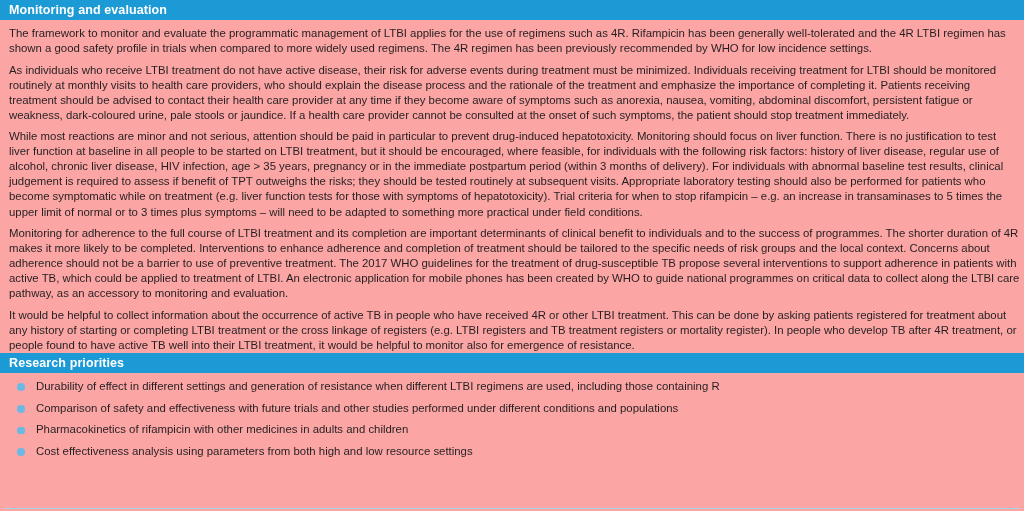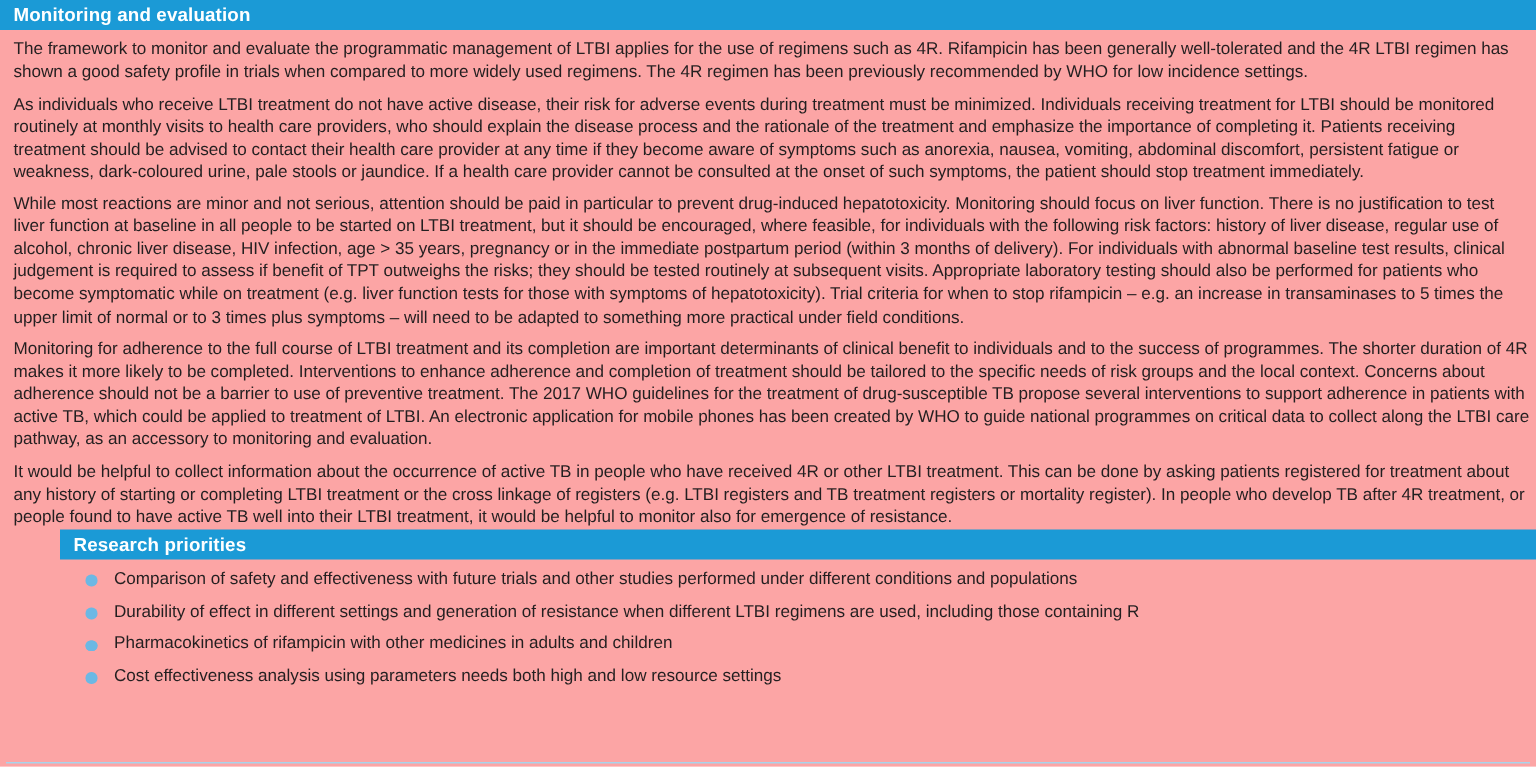--- a/index.html
+++ b/index.html
@@ -84,21 +84,20 @@
   .bottom-rule {
     position: absolute;
     left: 4px;
     right: 4px;
     bottom: 2px;
     height: 1.4px;
     background: #a8d4ec;
   }
   .research-wrap {
     position: relative;
-    padding-left: 40px;
   }
 </style>
 </head>
 <body>
 
 <div class="page">
 
   <div class="section-header">Monitoring and evaluation</div>
 
   <div class="body-block">
@@ -108,35 +107,35 @@
     <p class="para">Monitoring for adherence to the full course of LTBI treatment and its completion are important determinants of clinical benefit to individuals and to the success of programmes. The shorter duration of 4R makes it more likely to be completed. Interventions to enhance adherence and completion of treatment should be tailored to the specific needs of risk groups and the local context. Concerns about adherence should not be a barrier to use of preventive treatment. The 2017 WHO guidelines for the treatment of drug-susceptible TB propose several interventions to support adherence in patients with active TB, which could be applied to treatment of LTBI. An electronic application for mobile phones has been created by WHO to guide national programmes on critical data to collect along the LTBI care pathway, as an accessory to monitoring and evaluation.</p>
     <p class="para">It would be helpful to collect information about the occurrence of active TB in people who have received 4R or other LTBI treatment. This can be done by asking patients registered for treatment about any history of starting or completing LTBI treatment or the cross linkage of registers (e.g. LTBI registers and TB treatment registers or mortality register). In people who develop TB after 4R treatment, or people found to have active TB well into their LTBI treatment, it would be helpful to monitor also for emergence of resistance.</p>
   </div>
 
   <div class="research-wrap">
     <div class="section-header">Research priorities</div>
 
     <ul class="bullets">
       <li>
         <span class="bullet-dot"></span>
-        <span>Comparison of safety and effectiveness with future trials and other studies performed under different conditions and populations</span>
+        <span>Durability of effect in different settings and generation of resistance when different LTBI regimens are used, including those containing R</span>
       </li>
       <li>
         <span class="bullet-dot"></span>
-        <span>Durability of effect in different settings and generation of resistance when different LTBI regimens are used, including those containing R</span>
+        <span>Comparison of safety and effectiveness with future trials and other studies performed under different conditions and populations</span>
       </li>
       <li>
         <span class="bullet-dot"></span>
       </li>
       <li>
         <span class="bullet-dot"></span>
         <span>Pharmacokinetics of rifampicin with other medicines in adults and children</span>
       </li>
       <li>
         <span class="bullet-dot"></span>
-        <span>Cost effectiveness analysis using parameters needs both high and low resource settings</span>
+        <span>Cost effectiveness analysis using parameters from both high and low resource settings</span>
       </li>
     </ul>
   </div>
 
   <div class="spacer-flex"></div>
   <div class="bottom-rule"></div>
 </div>
 
 </body></html>

